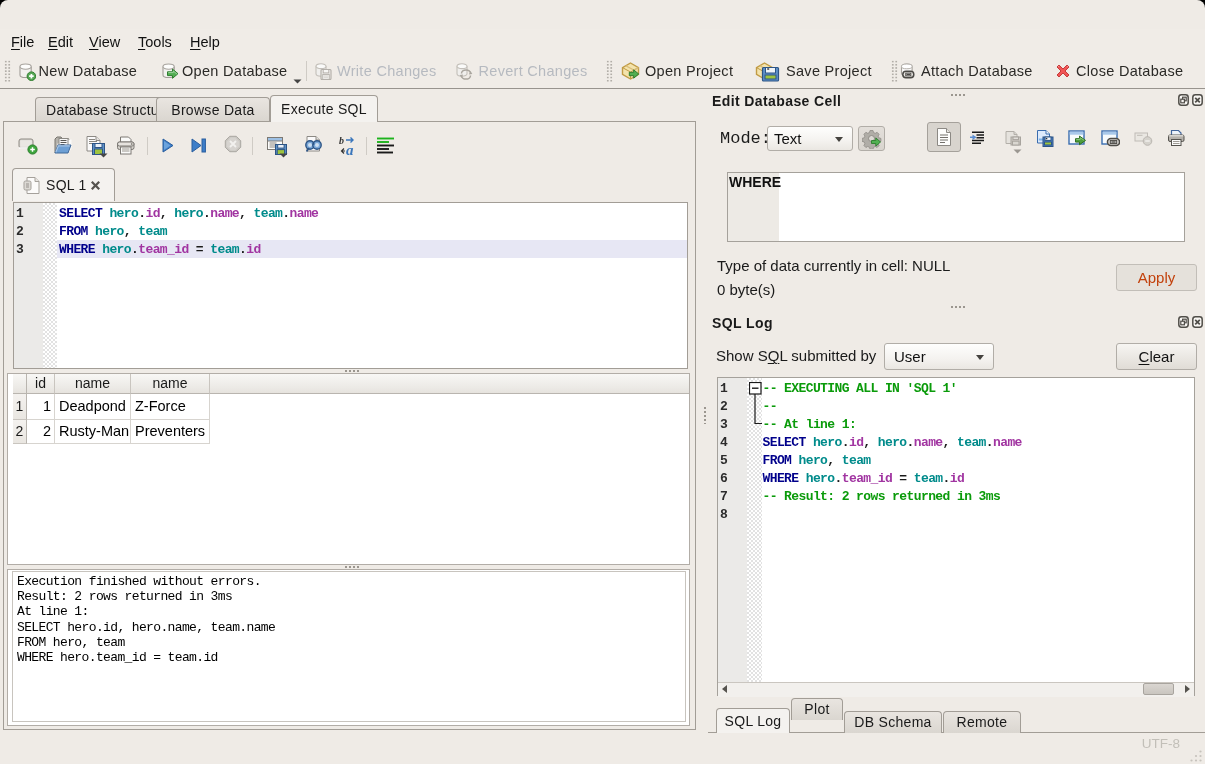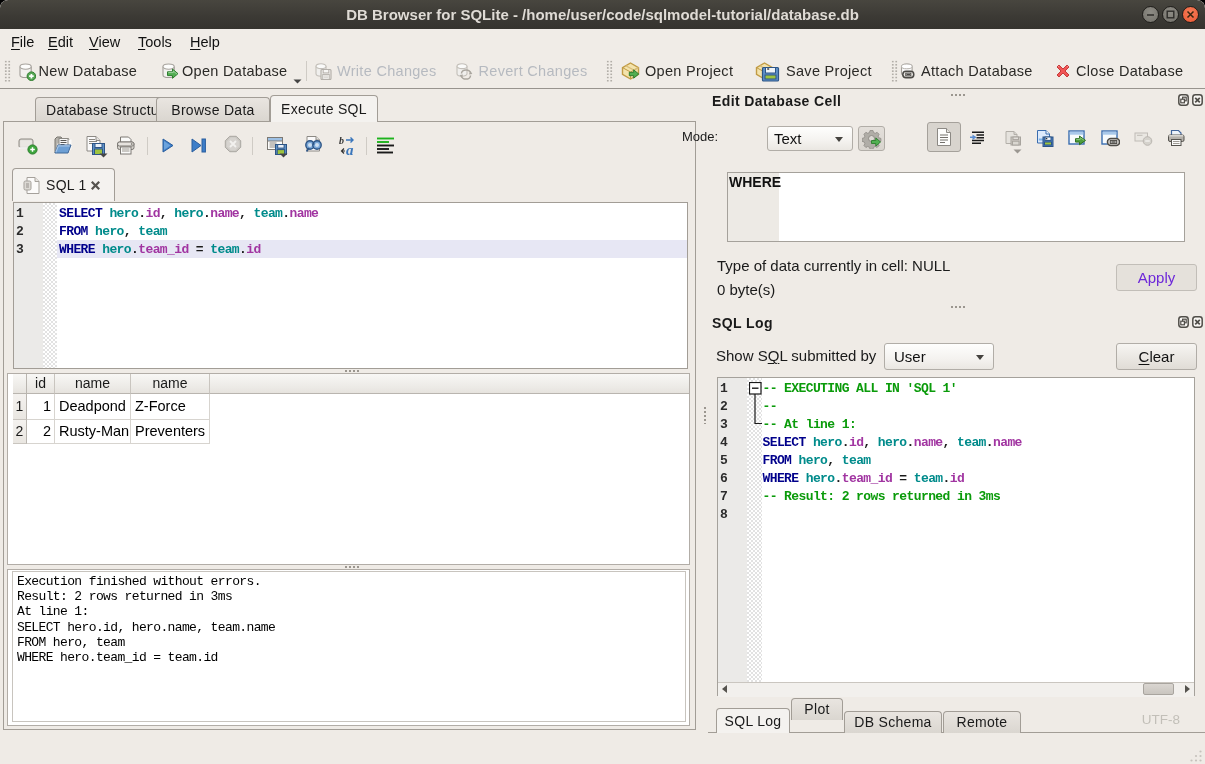--- a/index.html
+++ b/index.html
@@ -54,49 +54,31 @@
 #msg{position:absolute;left:17px;top:574px;width:660px;height:145px;font-size:13px;letter-spacing:-0.63px;line-height:15.2px;color:#000;white-space:pre;}
 
 .dtitle{position:absolute;font-size:14px;font-weight:bold;letter-spacing:0.4px;color:#1a1a1a;}
 .combo{position:absolute;box-sizing:border-box;border:1px solid #b1ada7;border-radius:3px;
   background:linear-gradient(#fefefd,#f4f2ef 60%,#eae7e2);font-size:15px;color:#111;}
 .combo .arr{position:absolute;right:9px;top:50%;margin-top:-2px;width:0;height:0;
   border-left:4.5px solid transparent;border-right:4.5px solid transparent;border-top:5px solid #44423e;}
 .btn{position:absolute;box-sizing:border-box;border:1px solid #b1ada7;border-radius:3px;
   background:linear-gradient(#f7f5f2,#e9e6e1 60%,#e0dcd6);font-size:15px;color:#111;
   text-align:center;}
-.btn.dis{background:#e5e1db;color:#6d28d9;border-color:#c2beb8;}
+.btn.dis{background:#e5e1db;color:#c2410c;border-color:#c2beb8;}
 
 #hscroll{position:absolute;left:718px;top:682px;width:476px;height:14px;background:#f2f0ed;border-top:1px solid #cac6c0;}
 
-#utf8{position:absolute;right:25px;top:712px;font-size:13.5px;color:#c2bfb8;}
+#utf8{position:absolute;right:25px;top:736px;font-size:13.5px;color:#c2bfb8;}
 .dots-h{position:absolute;height:2px;background-image:radial-gradient(#9b968f 40%,transparent 50%);background-size:4px 2px;}
 .dots-v{position:absolute;width:2px;background-image:radial-gradient(#9b968f 40%,transparent 50%);background-size:2px 4px;}
 svg{display:block}
 </style></head>
 <body>
 <div id="win">
-  <div id="titlebar">
-    <div id="title">DB Browser for SQLite - /home/user/code/sqlmodel-tutorial/database.db</div>
-    <div class="winbtn" id="bmin" style="left:1142px;">
-        <svg width="15" height="15" viewBox="0 0 15 15">
-          <path d="M4 8 h7" stroke="#2e2d2a" stroke-width="1.6"></path>
-        </svg>
-      </div>
-    <div class="winbtn" id="bmax" style="left:1162px;">
-        <svg width="15" height="15" viewBox="0 0 15 15">
-          <rect x="4.2" y="4.2" width="6.6" height="6.6" fill="none" stroke="#2e2d2a" stroke-width="1.4"></rect>
-        </svg>
-      </div>
-    <div class="winbtn" id="bclose" style="left:1182px;background:radial-gradient(circle at 50% 35%,#f67d59,#ec5833);">
-        <svg width="15" height="15" viewBox="0 0 15 15">
-          <path d="M4.5 4.5 l6 6 M10.5 4.5 l-6 6" stroke="#39250f" stroke-width="1.5"></path>
-        </svg>
-      </div>
-  </div>
   <div id="toolbar">
     <div class="handle" style="left:4px;top:5px;height:23px;"></div>
 
     <svg class="abs" style="left:19px;top:8px;" width="17" height="18" viewBox="0 0 17 18">
       <path d="M1 3.6 v8.3 a5.6 2.6 0 0 0 11.2 0 v-8.3" fill="#f2f1ef" stroke="#a19d97" stroke-width="1.1"></path>
       <ellipse cx="6.6" cy="3.6" rx="5.6" ry="2.6" fill="#fdfdfc" stroke="#a8a49e" stroke-width="1.1"></ellipse>
       <circle cx="12.4" cy="13.2" r="4.3" fill="#57a857" stroke="#2e7d2e"></circle>
       <path d="M12.4 10.9 v4.6 M10.1 13.2 h4.6" stroke="#fff" stroke-width="1.7"></path>
     </svg>
     <div class="tbtxt" style="left:38.5px;">New Database</div>
@@ -333,21 +315,21 @@
     <div class="dtitle" style="left:712px;top:93px;">Edit Database Cell</div>
     <svg class="abs" style="left:1178px;top:94px;" width="11" height="12" viewBox="0 0 11 12">
       <rect x="0.8" y="0.8" width="9.4" height="10.4" rx="2.6" fill="#f8f6f3" stroke="#504e49" stroke-width="1.5"></rect>
       <rect x="4.6" y="3.2" width="3.6" height="3.6" fill="none" stroke="#504e49" stroke-width="1.2"></rect>
       <rect x="2.8" y="5.2" width="3.6" height="3.6" fill="#f8f6f3" stroke="#504e49" stroke-width="1.2"></rect>
     </svg>
     <svg class="abs" style="left:1192px;top:94px;" width="11" height="12" viewBox="0 0 11 12">
       <rect x="0.8" y="0.8" width="9.4" height="10.4" rx="2.6" fill="#f8f6f3" stroke="#504e49" stroke-width="1.5"></rect>
       <path d="M3.2 3.8 l4.6 4.6 M7.8 3.8 l-4.6 4.6" stroke="#504e49" stroke-width="1.7"></path>
     </svg>
-    <div class="abs" style="left:682px;top:129px;font-size:13px;">Mode:</div>
+    <div class="abs" style="left:720px;top:129px;font-size:17px;font-family:Liberation Mono, monospace;">Mode:</div>
     <div class="combo" style="left:767px;top:126px;width:86px;height:25px;line-height:24px;"><span style="margin-left:6px;">Text</span><span class="arr"></span></div>
     <div class="btn" style="left:858px;top:126px;width:27px;height:25px;background:linear-gradient(#e3dfda,#d9d5cf);">
       <svg class="abs" style="left:3px;top:2px;" width="20" height="20" viewBox="0 0 20 20">
         <g fill="#b0ada7" stroke="#8f8c86" stroke-width="0.8">
         <path d="M8 1.5 h3 l0.5 2 1.8 0.8 1.8-1 2 2 -1 1.8 0.8 1.8 2 0.5 v3 l-2 0.5 -0.8 1.8 1 1.8 -2 2 -1.8-1 -1.8 0.8 -0.5 2 h-3 l-0.5-2 -1.8-0.8 -1.8 1 -2-2 1-1.8 -0.8-1.8 -2-0.5 v-3 l2-0.5 0.8-1.8 -1-1.8 2-2 1.8 1 1.8-0.8 z"></path>
         </g>
         <circle cx="9.5" cy="9.5" r="3" fill="#dcd9d4" stroke="#8f8c86"></circle>
         <path d="M9.5 11.5 h4.3 v-2.6 l4.7 4.1 -4.7 4.1 v-2.6 h-4.3 z" fill="#52b152" stroke="#2c7d2c" stroke-width="0.9"></path>
       </svg>
     </div>

